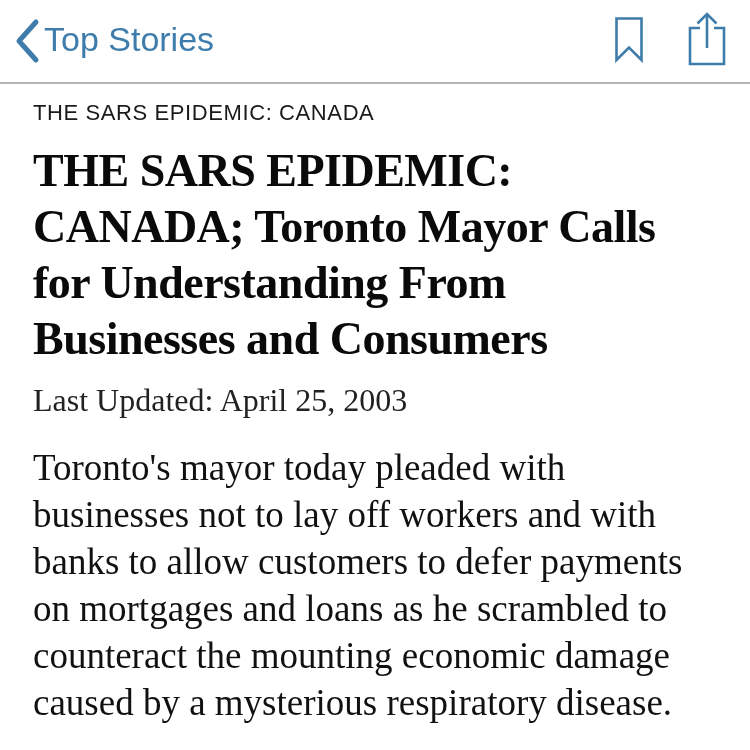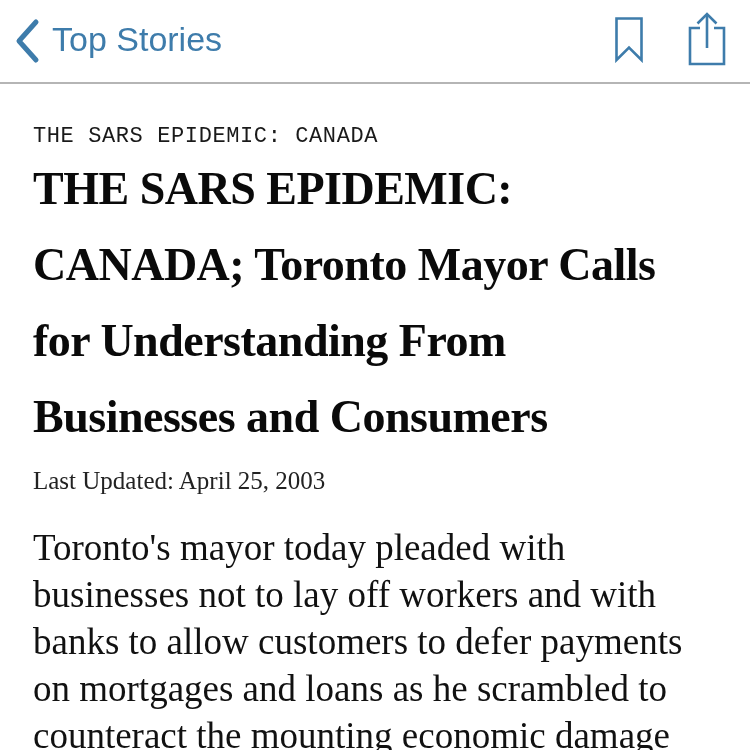--- a/index.html
+++ b/index.html
@@ -14,21 +14,21 @@
     height: 84px;
     display: flex;
     align-items: center;
     padding: 0 22px 0 14px;
     border-bottom: 2px solid #b5b5b5;
     background: #ffffff;
   }
   .back-button {
     display: flex;
     align-items: center;
-    gap: 12px;
+    gap: 4px;
     cursor: pointer;
   }
   .back-button svg { display: block; }
   .back-label {
     color: #3e7cab;
     font-size: 34px;
     line-height: 1;
     padding-bottom: 4px;
   }
   .nav-spacer { flex: 1; }
@@ -36,47 +36,47 @@
     display: flex;
     align-items: center;
     gap: 42px;
   }
   .icon-btn { cursor: pointer; display: flex; align-items: center; }
   
   .article {
     padding: 0 33px;
   }
   .kicker {
-    margin-top: 40px;
-    font-family: Liberation Mono, monospace;
+    margin-top: 16px;
+    font-family: Liberation Sans, sans-serif;
     font-size: 22px;
     letter-spacing: 0.6px;
     color: #1a1a1a;
   }
   .headline {
-    margin-top: 2px;
+    margin-top: 17px;
     font-family: "Liberation Serif", serif;
     font-weight: 700;
     font-size: 46px;
-    line-height: 76px;
+    line-height: 56px;
     letter-spacing: -0.5px;
     color: #0a0a0a;
   }
   .byline {
     margin-top: 14px;
     font-family: "Liberation Serif", serif;
     font-weight: 700;
     font-size: 27px;
     line-height: 32px;
     color: #111111;
   }
   .last-updated {
-    margin-top: 8px;
+    margin-top: 16px;
     font-family: "Liberation Serif", serif;
-    font-size: 25px;
+    font-size: 32px;
     line-height: 35px;
     color: #222222;
   }
   .body-text {
     margin-top: 26px;
     font-family: "Liberation Serif", serif;
     font-size: 37px;
     line-height: 47px;
     color: #111111;
   }

